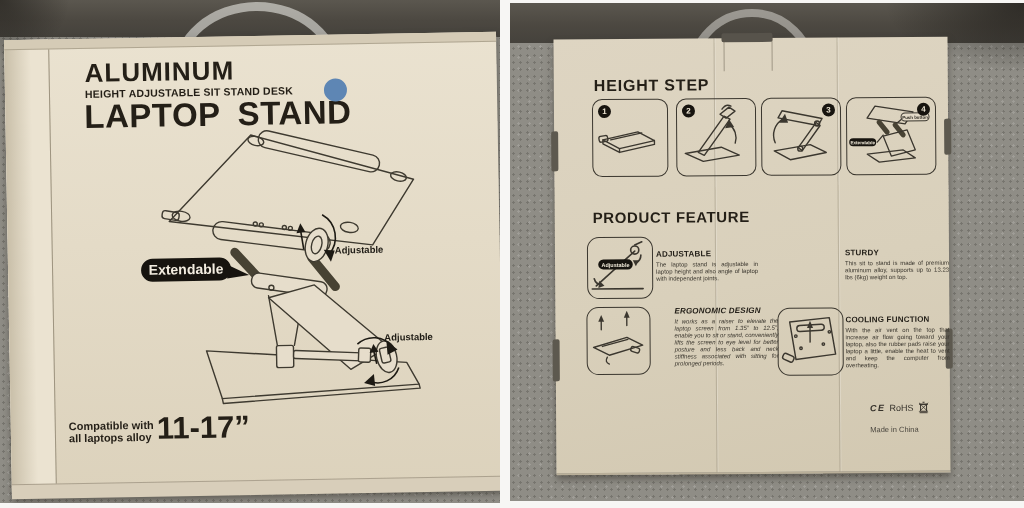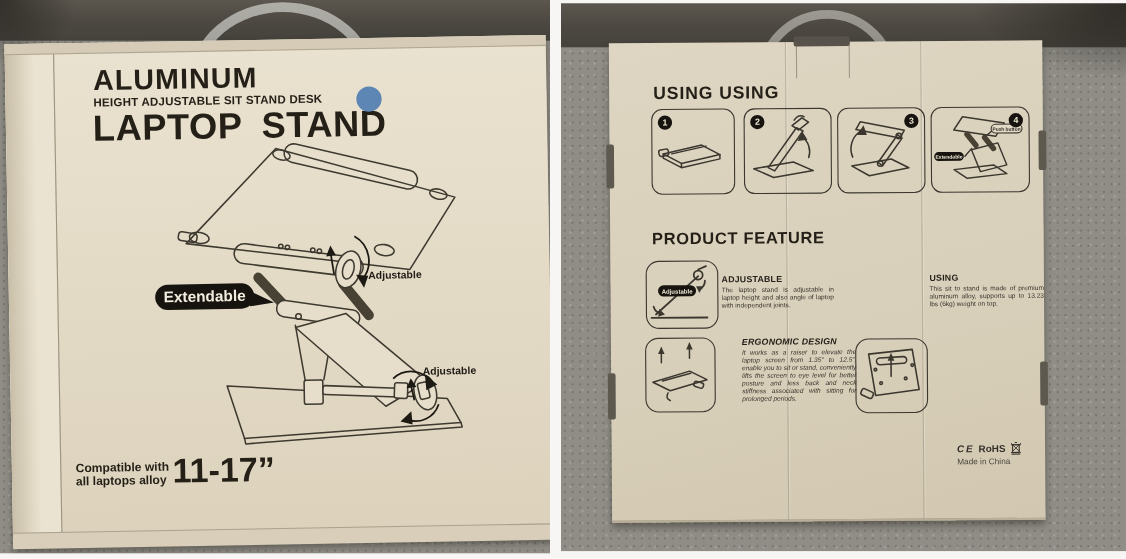--- a/index.html
+++ b/index.html
@@ -144,21 +144,21 @@
 
       <div class="crease" style="left:160px;height:434px;"></div>
       <div class="crease" style="left:283px;height:434px;"></div>
       <div class="abs" style="left:168px;top:-5px;width:51px;height:9px;background:#57534b;border-radius:2px;"></div>
       <div class="abs" style="left:170px;top:0;width:47px;height:33px;border-left:1px solid rgba(100,92,76,.5);border-right:1px solid rgba(100,92,76,.5);"></div>
       <div class="notch" style="left:-3px;top:92px;width:7px;height:40px;"></div>
       <div class="notch" style="left:-3px;top:300px;width:7px;height:42px;"></div>
       <div class="notch" style="right:-3px;top:82px;width:7px;height:36px;"></div>
       <div class="notch" style="right:-3px;top:292px;width:7px;height:40px;"></div>
 
-      <div class="abs ink t-using" style="left:40px;top:38px;">USING USING</div>
+      <div class="abs ink t-using" style="left:40px;top:38px;">HEIGHT STEP</div>
 
       <div class="steppanel" style="left:38px;top:60px;width:74px;height:76px;">
         <div class="badge" style="left:5px;top:5px;">1</div>
         <svg width="70" height="72" viewBox="0 0 72 72">
           <g fill="none" stroke="#3b372f" stroke-width="1.4" stroke-linejoin="round" stroke-linecap="round">
             <path d="M10 40 L46 32 L63 41 L27 49 Z"></path>
             <path d="M27 49 L27 53 L63 45 L63 41 M10 40 L10 44 L27 53"></path>
             <rect x="6" y="36" width="9" height="6" rx="2" transform="rotate(-10 10 39)"></rect>
             <path d="M18 40 L50 33"></path>
           </g>
@@ -229,21 +229,21 @@
           <rect x="10" y="20" width="34" height="10" rx="5" fill="#17140f"></rect>
           <text x="27" y="27.5" font-size="5.4" font-weight="bold" fill="#f0e9d8" text-anchor="middle">Adjustable</text>
         </svg>
       </div>
       <div class="abs" style="left:101px;top:211px;width:102px;">
         <div class="f-title">ADJUSTABLE</div>
         <div class="f-desc">The laptop stand is adjustable in laptop height and also angle of laptop with independent joints.</div>
       </div>
 
       <div class="abs" style="left:290px;top:211px;width:104px;">
-        <div class="f-title">USING</div>
+        <div class="f-title">STURDY</div>
         <div class="f-desc">This sit to stand is made of premium aluminum alloy, supports up to 13.23 lbs (6kg) weight on top.</div>
       </div>
 
       <div class="f-icon" style="left:31px;top:268px;width:62px;height:66px;">
         <svg width="59" height="63" viewBox="0 0 60 60">
           <g fill="none" stroke="#3b372f" stroke-width="1.4" stroke-linejoin="round" stroke-linecap="round">
             <path d="M14 20 L14 10 M40 16 L40 6"></path>
             <path d="M6 38 L40 28 L56 36 L22 46 Z"></path>
             <path d="M15 37 L41 30"></path>
             <rect x="44" y="38" width="9" height="5" rx="2" transform="rotate(18 48 40)"></rect>
@@ -266,31 +266,35 @@
             <path d="M31 32 L31 18"></path>
             <circle cx="22" cy="38" r="1.2"></circle>
               <circle cx="44" cy="34" r="1.2"></circle>
             <circle cx="50" cy="22" r="1.2"></circle>
               <circle cx="17" cy="26" r="1.2"></circle>
             <rect x="4" y="44" width="11" height="6" rx="2" transform="rotate(25 9 47)"></rect>
           </g>
           <polygon points="28,18 31,11 34,18" fill="#3b372f"></polygon>
         </svg>
       </div>
+      <div class="abs" style="left:290px;top:278px;width:104px;">
+        <div class="f-title">COOLING FUNCTION</div>
+        <div class="f-desc">With the air vent on the top that increase air flow going toward your laptop, also the rubber pads raise your laptop a little, enable the heat to vent and keep the computer from overheating.</div>
+      </div>
 
       <div class="abs" style="left:314px;top:364px;">
         <div class="cert-row">
           <span style="font-weight:600;letter-spacing:1.5px;font-style:italic;">CE</span>
-          <span style="font-weight:700;">RoHS</span>
+          <span style="font-weight:400;">RoHS</span>
           <svg width="11" height="13" viewBox="0 0 11 13">
             <g fill="none" stroke="#35312a" stroke-width="1">
               <rect x="2.5" y="3.5" width="6" height="7"></rect>
               <path d="M1 3.5 L10 3.5 M4.5 1.5 L6.5 1.5 M1.5 12 L9.5 12"></path>
               <path d="M1 2 L10 11 M10 2 L1 11" stroke-width="0.8"></path>
             </g>
           </svg>
         </div>
-        <div style="font-size:7.5px;color:#4a463e;margin-top:1px;">Made in China</div>
+        <div style="font-size:7.5px;color:#4a463e;margin-top:11px;">Made in China</div>
       </div>
     </div>
   </div>
 
 </div>
 
 </body></html>

